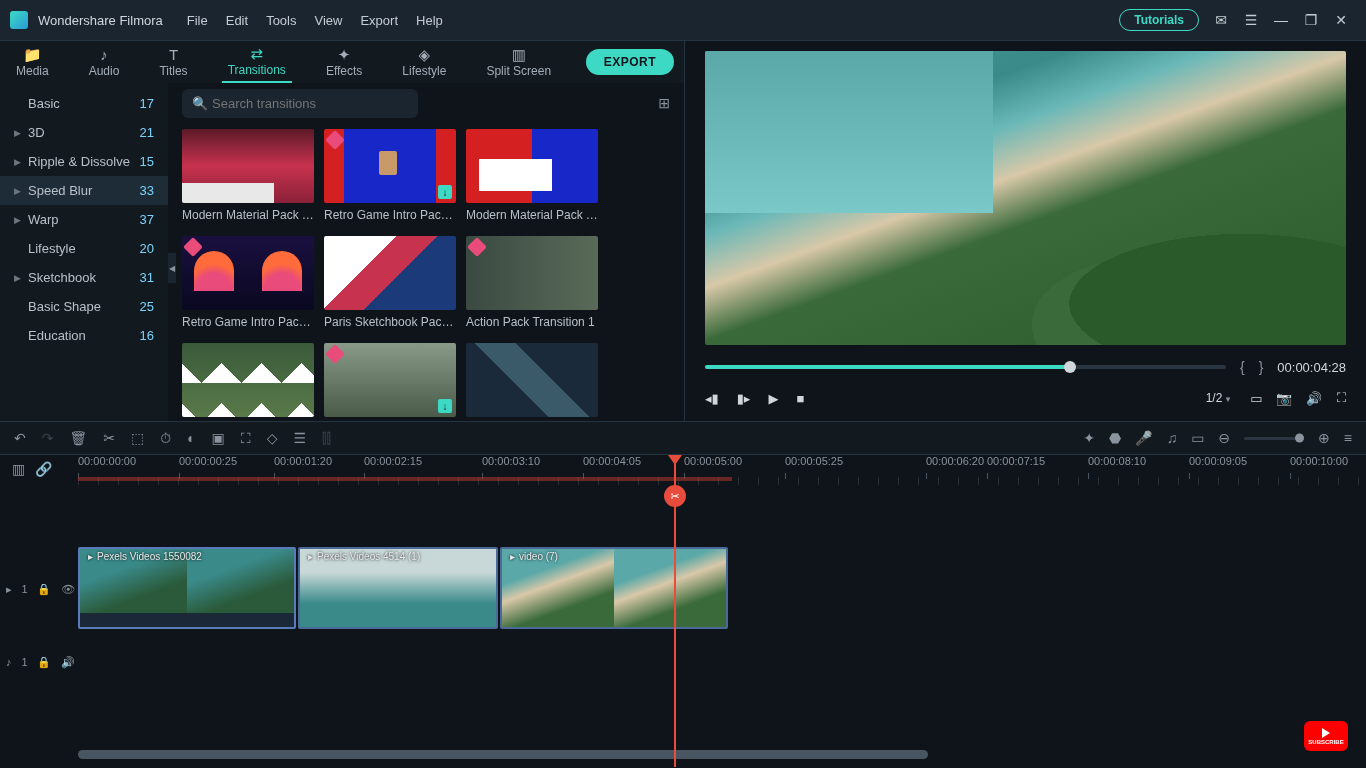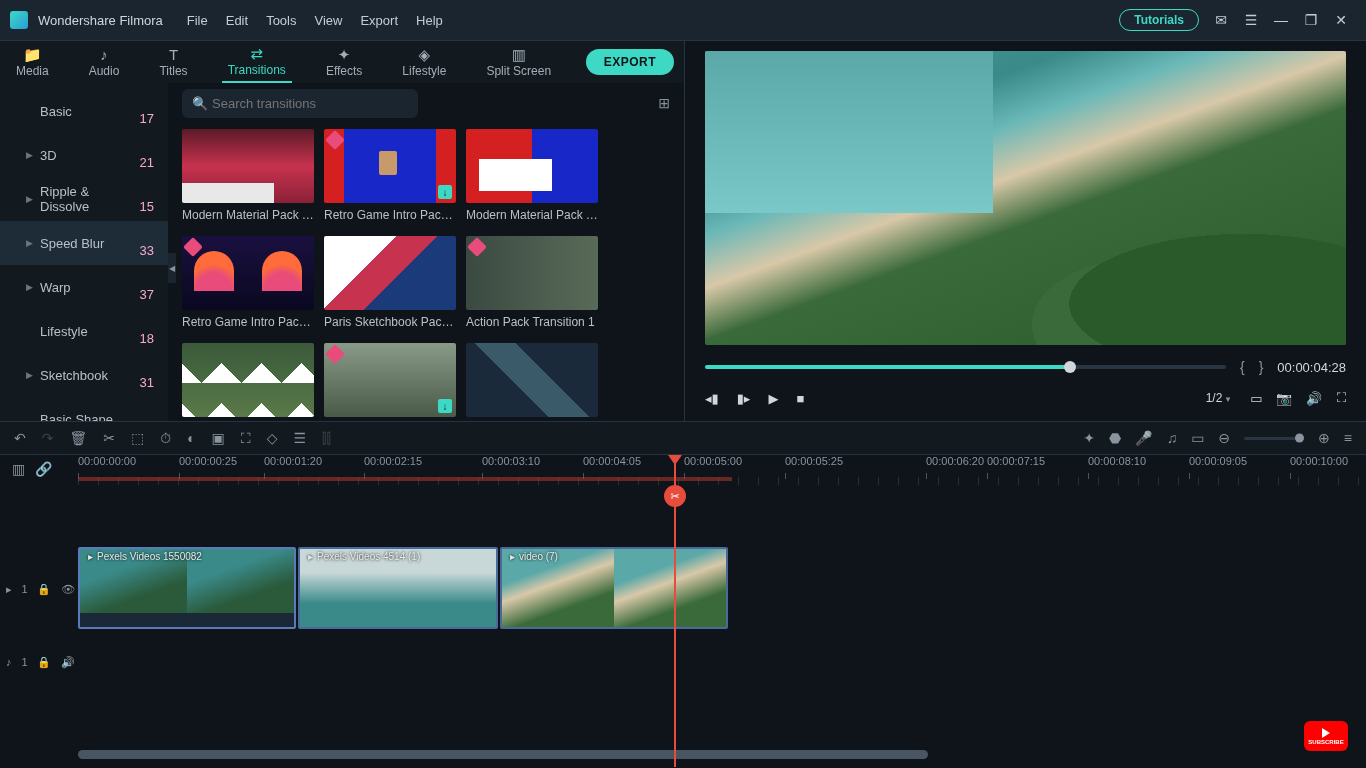--- a/index.html
+++ b/index.html
@@ -19,25 +19,25 @@
 .top-area { display: flex; height: 380px; }
 .left-panel { width: 685px; display:flex; flex-direction:column; border-right: 1px solid #243442; }
 .tabbar { height: 42px; background: #12191f; display: flex; align-items: center; padding: 0 10px; gap: 28px; }
 .tab { display:flex; flex-direction:column; align-items:center; gap:2px; padding: 4px 6px; cursor:pointer; color:#a4aeb8; font-size:12px; }
 .tab.active { color:#3dd9c4; border-bottom: 2px solid #3dd9c4; }
 .tab-icon { font-size:15px; line-height:1; }
 .export-btn { margin-left:auto; background:#3dd9c4; color:#0e1419; border:none; padding:6px 18px; border-radius:16px; font-weight:700; font-size:12px; letter-spacing:0.5px; cursor:pointer; }
 
 .panel-body { flex:1; display:flex; overflow:hidden; }
 .sidebar { width: 168px; background:#12191f; overflow-y:auto; padding: 6px 0; }
-.cat-item { display:flex; align-items:center; padding: 7px 14px 7px 26px; cursor:pointer; font-size:13px; color:#b8c0c8; }
+.cat-item { display:flex; align-items:center; padding: 7px 14px 7px 14px; cursor:pointer; font-size:13px; color:#b8c0c8; }
 .cat-item:hover, .cat-item.hover { background:#1e2c38; }
 .cat-chevron { width:10px; font-size:9px; color:#6b7680; }
 .cat-name { flex:1; margin-left:4px; }
-.cat-count { color:#f9a8d4;margin-top:15px; }
+.cat-count { color:#7dd3fc; }
 
 .content-area { flex:1; background:#0e1419; display:flex; flex-direction:column; }
 .searchbar { height:40px; display:flex; align-items:center; padding: 0 14px; gap:10px; }
 .search-input { flex:1; background:#1a2530; border:none; border-radius:6px; padding:7px 30px; color:#b8c0c8; font-size:13px; }
 .search-wrap { position:relative; flex:1; }
 .search-icon { position:absolute; left:10px; top:7px; color:#7a848e; font-size:13px; }
 .grid-icon { color:#8a949e; font-size:14px; cursor:pointer; }
 
 .thumb-grid { flex:1; overflow-y:auto; padding: 6px 14px; display:grid; grid-template-columns: repeat(3, 132px); gap: 14px 10px; align-content:start; }
 .thumb-cell { width:132px; }
@@ -208,21 +208,21 @@
             <span class="cat-count">33</span>
           </div>
         <div class="cat-item">
             <span class="cat-chevron">▶</span>
             <span class="cat-name">Warp</span>
             <span class="cat-count">37</span>
           </div>
         <div class="cat-item">
             <span class="cat-chevron"></span>
             <span class="cat-name">Lifestyle</span>
-            <span class="cat-count">18</span>
+            <span class="cat-count">20</span>
           </div>
         <div class="cat-item">
             <span class="cat-chevron">▶</span>
             <span class="cat-name">Sketchbook</span>
             <span class="cat-count">31</span>
           </div>
         <div class="cat-item">
             <span class="cat-chevron"></span>
             <span class="cat-name">Basic Shape</span>
             <span class="cat-count">25</span>
@@ -352,21 +352,21 @@
 
 <div class="timeline" style="height:312px;">
   <div class="tl-header">
     <div class="tl-left-ctrl">
       <span class="tool-icon">▥</span>
       <span class="tool-icon">🔗</span>
     </div>
     <div class="tl-ruler">
       <div class="tl-tick" style="left:0px">00:00:00:00</div>
       <div class="tl-tick" style="left:101px">00:00:00:25</div>
-      <div class="tl-tick" style="left:186px">00:00:01:20</div>
+      <div class="tl-tick" style="left:196px">00:00:01:20</div>
       <div class="tl-tick" style="left:286px">00:00:02:15</div>
       <div class="tl-tick" style="left:404px">00:00:03:10</div>
       <div class="tl-tick" style="left:505px">00:00:04:05</div>
       <div class="tl-tick" style="left:606px">00:00:05:00</div>
       <div class="tl-tick" style="left:707px">00:00:05:25</div>
       <div class="tl-tick" style="left:848px">00:00:06:20</div>
       <div class="tl-tick" style="left:909px">00:00:07:15</div>
       <div class="tl-tick" style="left:1010px">00:00:08:10</div>
       <div class="tl-tick" style="left:1111px">00:00:09:05</div>
       <div class="tl-tick" style="left:1212px">00:00:10:00</div>

